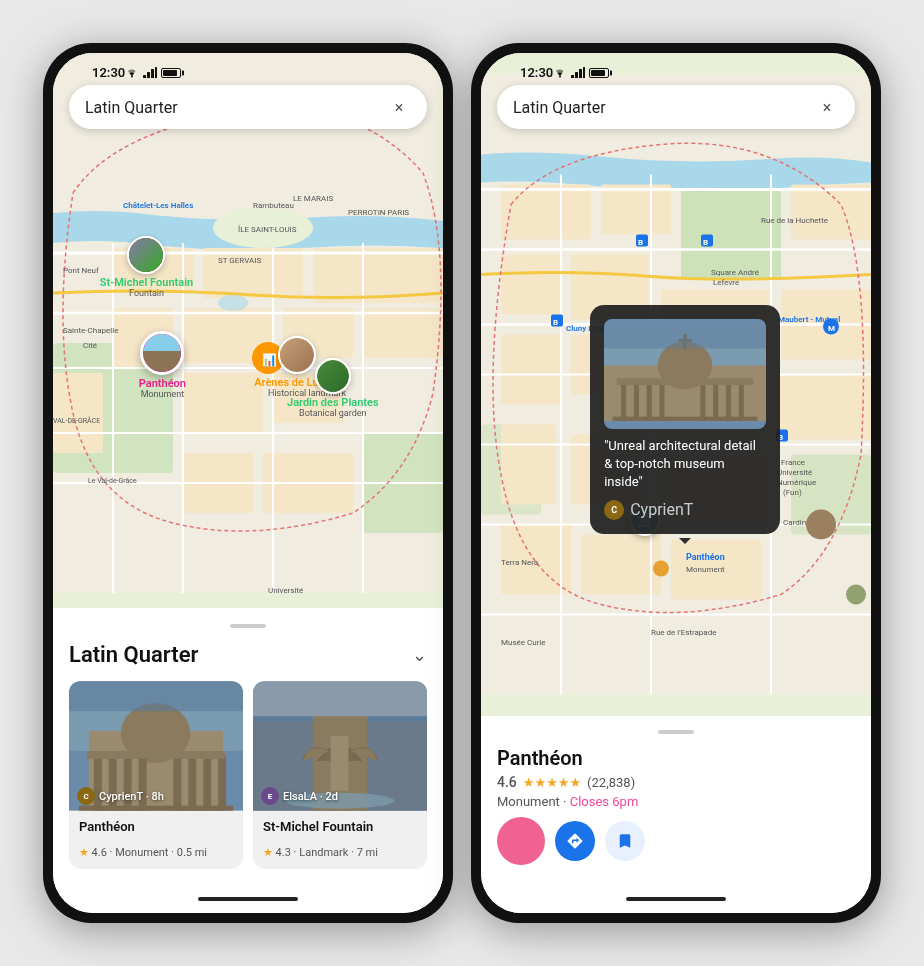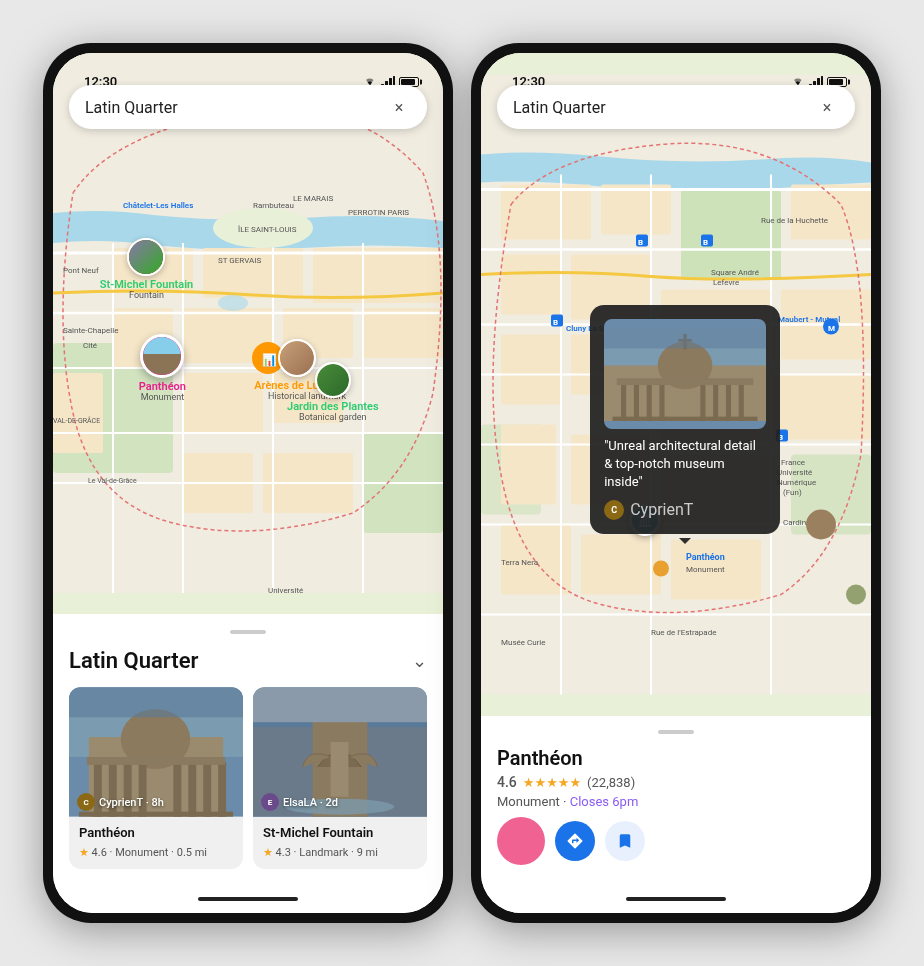--- a/index.html
+++ b/index.html
@@ -35,26 +35,25 @@
       border-radius: 40px;
       overflow: hidden;
       display: flex;
       flex-direction: column;
       position: relative;
     }
 
     
     .status-bar {
       display: flex;
-      justify-content: space-between;
-      align-items: center;
-      padding: 21px 24px 4px;
+      align-items: center;
+      padding: 12px 24px 4px;
       background: transparent;
       position: absolute;
-      top: 0; left: 7px; right: 0;
+      top: 0; left: 15px; right: 0;
       z-index: 10;
     }
     .status-time {
       font-size: 13px;
       font-weight: 600;
       color: #111;
     }
     .status-icons {
       display: flex;
       align-items: center;
@@ -228,21 +227,21 @@
       padding: 8px 10px 10px;
     }
     .card-name {
       font-size: 13px;
       font-weight: 600;
       color: #111;
     }
     .card-meta {
       font-size: 11px;
       color: #555;
-      margin-top: 6px;
+      margin-top: 12px;
     }
     .star-icon {
       color: #f5a623;
     }
 
     
     .map-area-right {
       flex: 1;
       position: relative;
       overflow: hidden;
@@ -336,21 +335,21 @@
     .review-count {
       font-size: 13px;
       color: #555;
     }
     .panel-type {
       font-size: 13px;
       color: #555;
       margin-bottom: 6px;
     }
     .closes {
-      color: #8b5cf6;
+      color: #ec4899;
     }
     .panel-actions {
       display: flex;
       align-items: center;
       gap: 10px;
       margin-top: 8px;
     }
     .action-pink-circle {
       width: 48px;
       height: 48px;
@@ -597,21 +596,21 @@
               <div class="card-user-badge">
                 <div class="user-avatar-sm" style="background:#6B4A8B;">E</div>
                 <span class="user-time">ElsaLA · 2d</span>
               </div>
             </div>
             <div class="card-info">
               <div class="card-name">St-Michel Fountain</div>
               <div class="card-meta">
                 <span class="star-icon">★</span>
                 <span>4.3</span>
-                · <span>Landmark</span> · <span>9 mi</span>
+                · <span>Landmark</span> · <span>7 mi</span>
               </div>
             </div>
           </div>
         </div>
       </div>
 
       <div style="height:28px;background:#fff;display:flex;align-items:center;justify-content:center;">
         <div style="width:100px;height:4px;background:#222;border-radius:2px;"></div>
       </div>
     </div>

